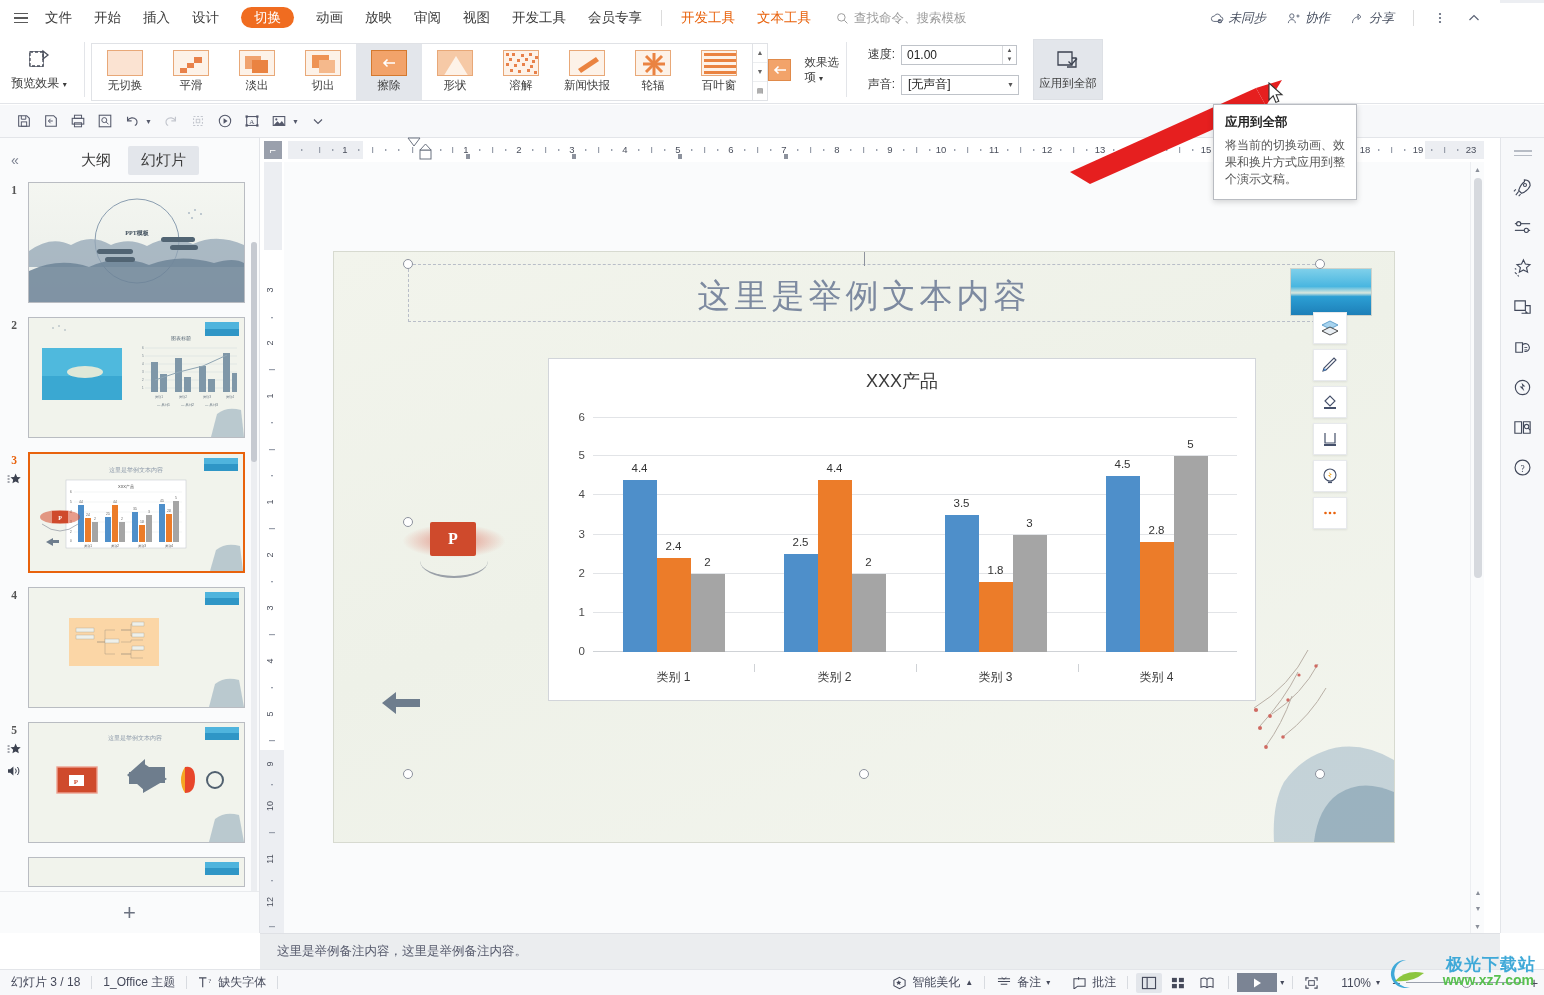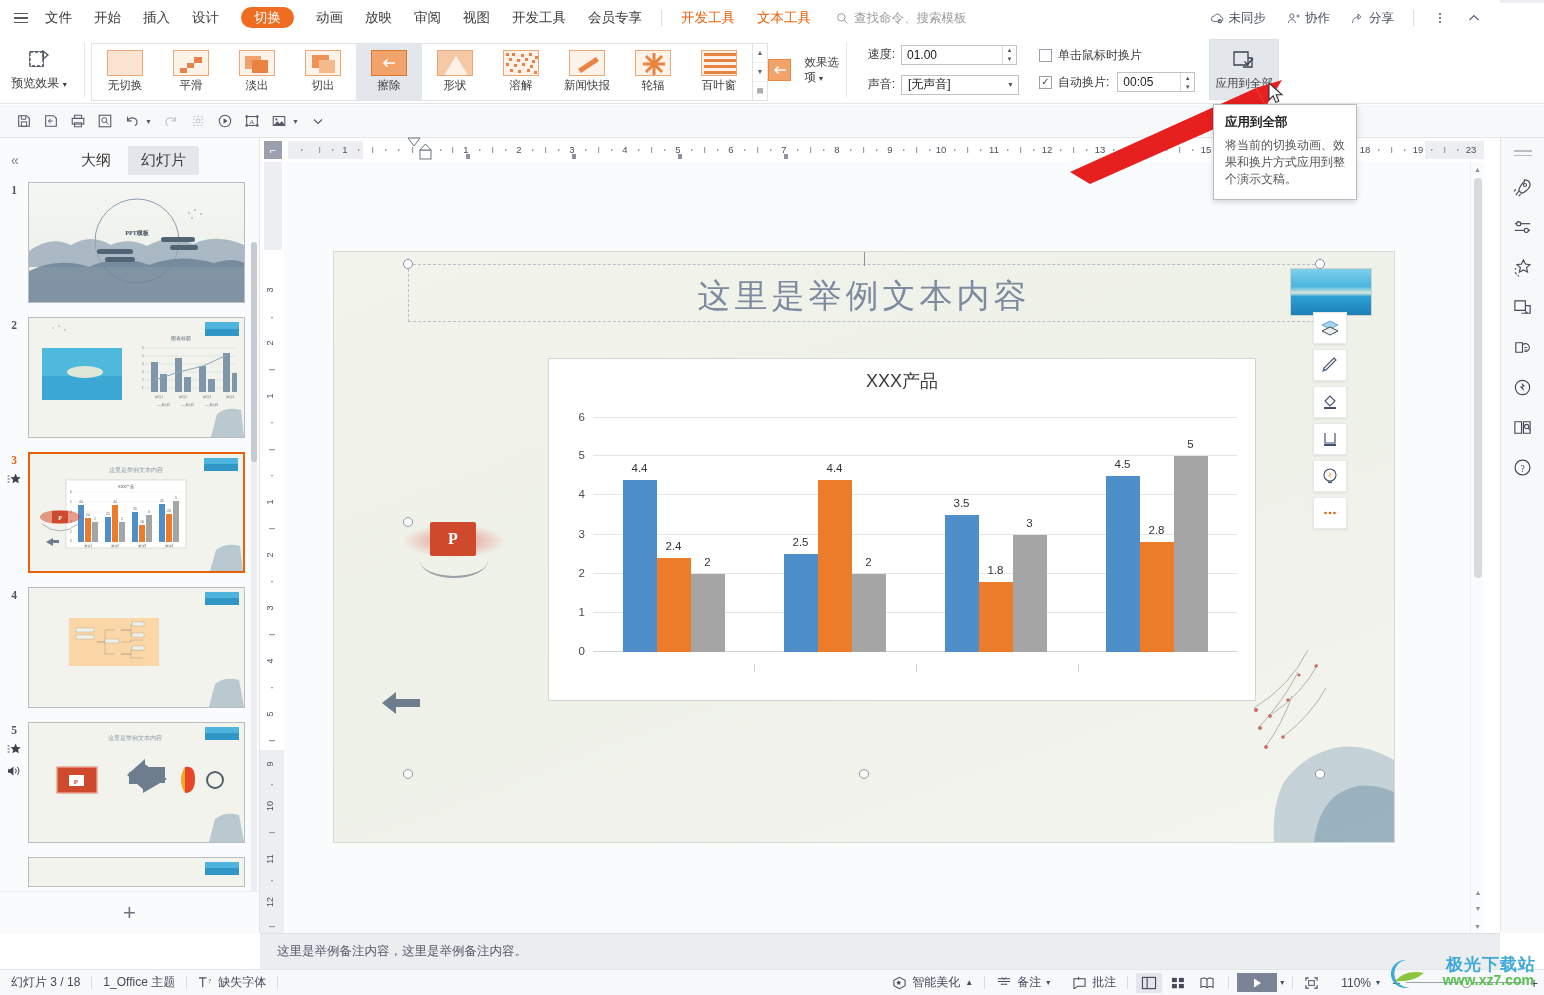--- a/index.html
+++ b/index.html
@@ -22,21 +22,21 @@
   .menu-item { padding:0 11px; height:36px; line-height:36px; font-size:13.5px;
      color:#3c3c3c; cursor:pointer; white-space:nowrap; }
   .menu-item.active { color:#fff; }
   .menu-item.active .pill { background:#f06c20; color:#fff; border-radius:11px;
      padding:3px 13px; font-size:13.5px; }
   .menu-item.orange { color:#e8620c; }
   .menu-sep { width:1px; height:16px; background:#dcdcdc; margin:0 8px; }
   .searchbox { display:flex; align-items:center; gap:5px; margin-left:14px;
      color:#9a9a9a; font-size:12.5px; cursor:text; }
   .mb-right { margin-left:auto; display:flex; align-items:center; gap:2px;
-     padding-right:10px; }
+     padding-right:10px;font-style:italic; }
   .mb-btn { display:flex; align-items:center; gap:4px; padding:0 9px; height:30px;
      font-size:12.5px; color:#454d5e; cursor:pointer; }
   .topbar-accent { position:absolute; left:0; top:0; width:128px; height:3px;
      background:#4a7fd4; }
   .topbar-tabbg { position:absolute; left:128px; top:0; width:1416px; height:3px;
      background:#eceef2; }
 
   
   .ribbon { position:absolute; left:0; top:36px; width:1544px; height:68px;
      background:#fff; border-bottom:1px solid #e3e5e9; display:flex;
@@ -516,37 +516,20 @@
       </div>
       <div class="field-row">
         <span class="fl">声音:</span>
         <div class="sel-box">
           <span>[无声音]</span>
           <span class="cv">▼</span>
         </div>
       </div>
     </div>
 
-    <div class="checks">
-      <div class="chk-row">
-        <span class="cb"></span>
-        <span>单击鼠标时换片</span>
-      </div>
-      <div class="chk-row">
-        <span class="cb">✓</span>
-        <span>自动换片:</span>
-        <div class="spin" style="margin-left:2px;">
-          <input type="text" style="width: 62px;" value="00:05">
-          <div class="arrows">
-            <span>▲</span>
-            <span>▼</span>
-          </div>
-        </div>
-      </div>
-    </div>
 
     <div class="apply-all">
       <svg width="26" height="23" viewBox="0 0 26 23">
         <path d="M3 3h14v13H3z" fill="none" stroke="#3c4250" stroke-width="1.3"></path>
         <path d="M17 9h4v9h-9" fill="none" stroke="#3c4250" stroke-width="1.3"></path>
         <path d="M13.5 12.5l3 3 5.5-6" fill="none" stroke="#3c4250" stroke-width="1.4"></path>
       </svg>
       <span class="lbl">应用到全部</span>
     </div>
   </div>
@@ -1161,20 +1144,26 @@
                 <span class="v">2.8</span>
               </div>
             <div class="bar" style="height:83.33%;background:#a5a5a5;">
                 <span class="v">5</span>
               </div>
           </div>
         </div>
         <div class="cat-div" style="left:205px;"></div>
         <div class="cat-div" style="left:367px;"></div>
         <div class="cat-div" style="left:529px;"></div>
+        <div class="catlabels">
+          <div>类别 1</div>
+          <div>类别 2</div>
+          <div>类别 3</div>
+          <div>类别 4</div>
+        </div>
       </div>
 
       <div class="deco-thumb"></div>
 
       <div class="ppt-logo">
         <div class="ppt-glow"></div>
         <div class="ppt-icon">
             <span>P</span>
           </div>
         <div class="ppt-smile"></div>

